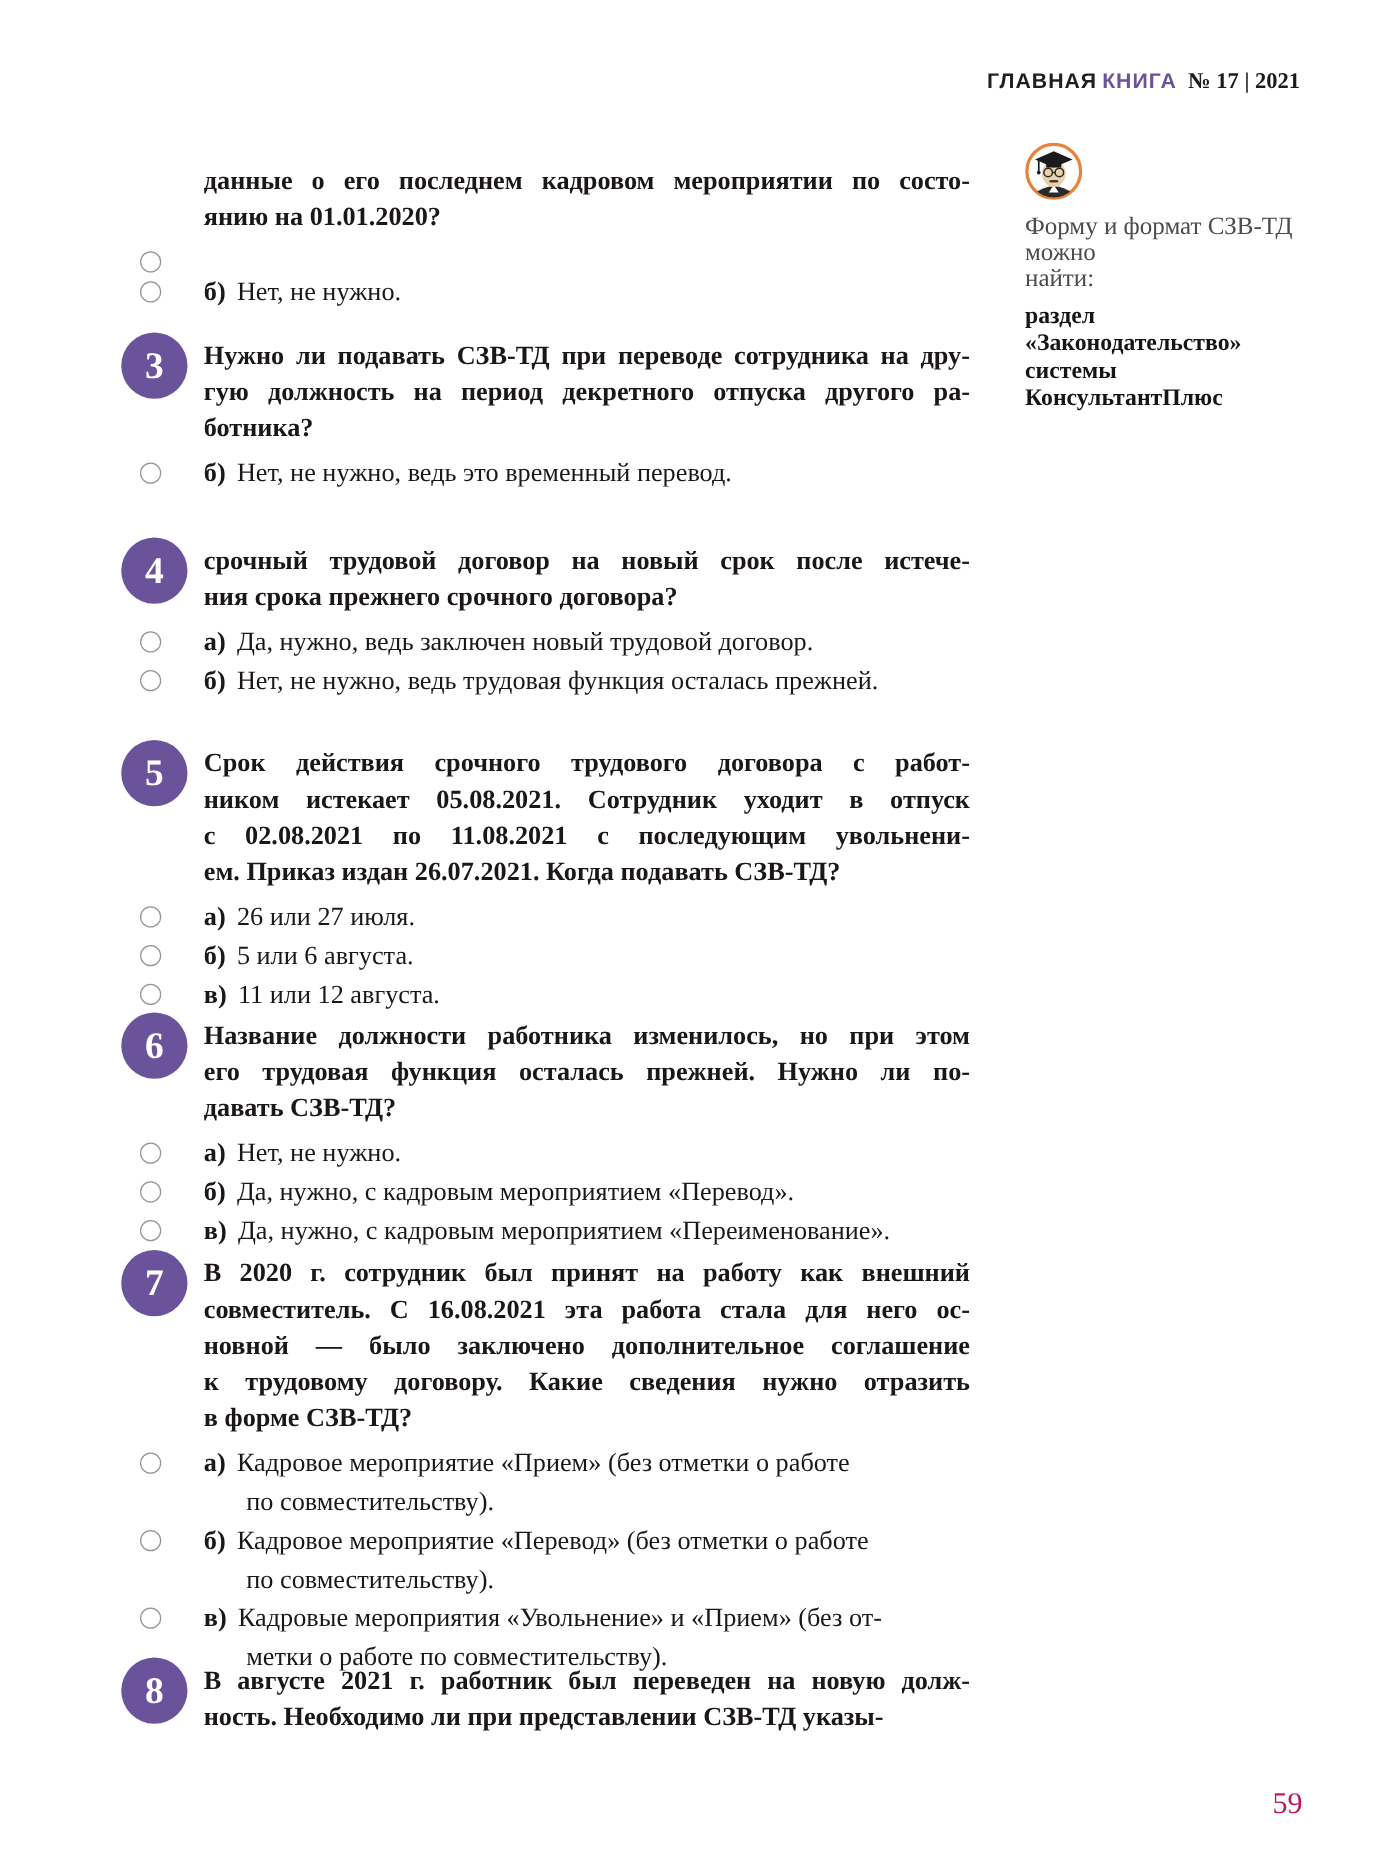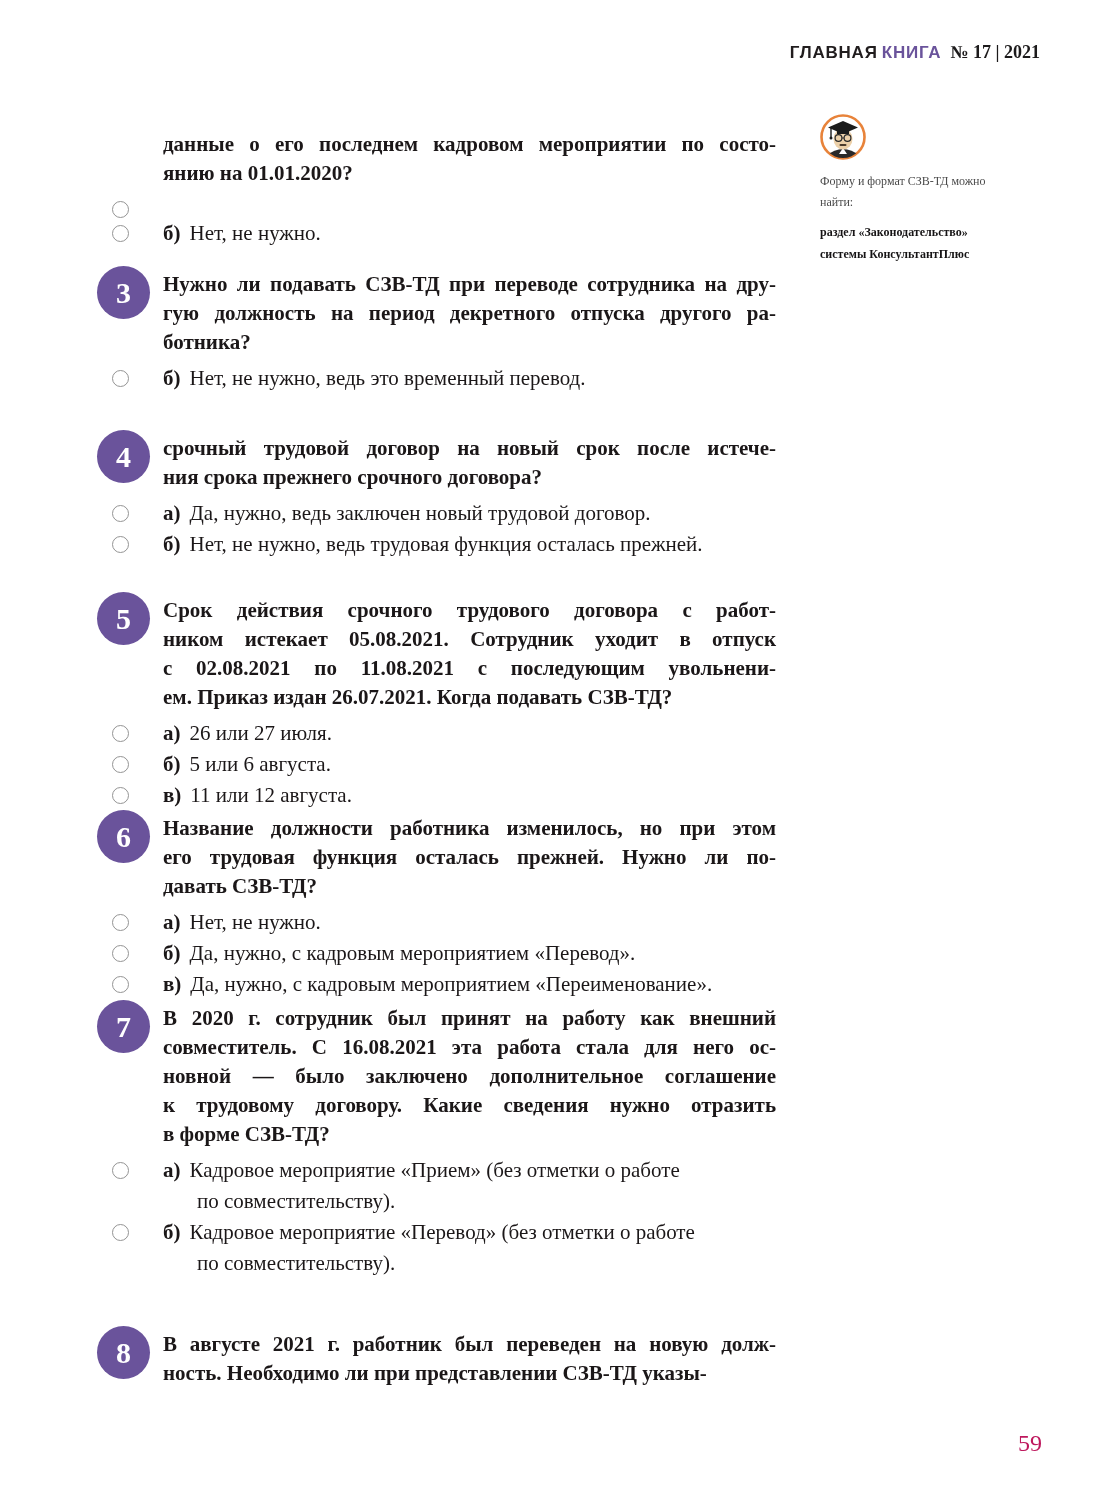--- a/index.html
+++ b/index.html
@@ -3,21 +3,21 @@
 <meta charset="utf-8">
 <style>
   html,body { margin:0; padding:0; }
   body {
     width:1104px; height:1500px; background:#ffffff; position:relative;
     font-family:"Liberation Serif", serif; color:#1b1718; overflow:hidden;
   }
   .page { position:absolute; inset:0; }
 
   
-  .header { position:absolute; top:42px; right:64px; white-space:nowrap; }
+  .header { position:absolute; top:54px; right:64px; white-space:nowrap; }
   .mag1 { font-family:"Liberation Sans", sans-serif; font-weight:bold; font-size:17px; letter-spacing:0.8px; color:#211d1e; }
   .mag2 { font-family:"Liberation Sans", sans-serif; font-weight:bold; font-size:17px; letter-spacing:0.8px; color:#6a539b; }
   .issue { font-weight:bold; font-size:18px; color:#1c1a1b; margin-left:5px; }
 
   
   .qblock { position:absolute; left:0; width:790px; }
   .badge {
     position:absolute; left:97px; top:0; width:53px; height:53px; border-radius:50%;
     background:#6a539b; color:#fff; font-family:"Liberation Serif", serif; font-weight:bold;
     font-size:30px; display:flex; align-items:center; justify-content:center;
@@ -30,22 +30,22 @@
   .radio {
     margin-left:112px; margin-top:7px; width:17px; height:17px; box-sizing:border-box;
     border:1.5px solid #949494; border-radius:50%; background:#fff; flex-shrink:0;
   }
   .opt-body { margin-left:34px; width:613px; padding-left:34px; text-indent:-34px; white-space:pre-line; }
   .opt-letter { font-weight:bold; margin-right:9px; }
 
   
   .sidebar { position:absolute; left:820px; top:114px; width:232px; }
   .scholar { width:46px; height:46px; }
-  .caption { margin-top:11px; font-size:12px; line-height:21px; color:#4b4b4b; white-space:pre-line; }
-  .sideLink { margin-top:8px; font-size:12px; font-weight:bold; line-height:22px; color:#161415; white-space:pre-line; }
+  .caption { margin-top:11px; font-size:20px; line-height:21px; color:#4b4b4b; white-space:pre-line; }
+  .sideLink { margin-top:8px; font-size:19px; font-weight:bold; line-height:22px; color:#161415; white-space:pre-line; }
 
   .pagenum { position:absolute; top:1430px; right:62px; font-size:24px; color:#be185d; }
 </style>
 </head>
 <body>
 
 <div class="page">
 
   <div class="header">
     <span class="mag1">ГЛАВНАЯ</span>
@@ -192,20 +192,25 @@
       <div class="opt">
         <span class="radio"></span>
         <div class="opt-body"><b class="opt-letter">а)</b><span>Кадровое мероприятие «Прием» (без отметки о работе
 по совместительству).</span></div>
       </div>
       <div class="opt">
         <span class="radio"></span>
         <div class="opt-body"><b class="opt-letter">б)</b><span>Кадровое мероприятие «Перевод» (без отметки о работе
 по совместительству).</span></div>
       </div>
+      <div class="opt">
+        <span class="radio"></span>
+        <div class="opt-body"><b class="opt-letter">в)</b><span>Кадровые мероприятия «Увольнение» и «Прием» (без от-
+метки о работе по совместительству).</span></div>
+      </div>
     </div>
   </div>
 
   <div class="qblock withbadge" style="top:1326px">
     <div class="badge">8</div>
     <div class="qtext justify-lines">
         <div class="jl">В августе 2021 г. работник был переведен на новую долж-</div>
         <div>ность. Необходимо ли при представлении СЗВ-ТД указы-</div>
       </div>
   </div>

